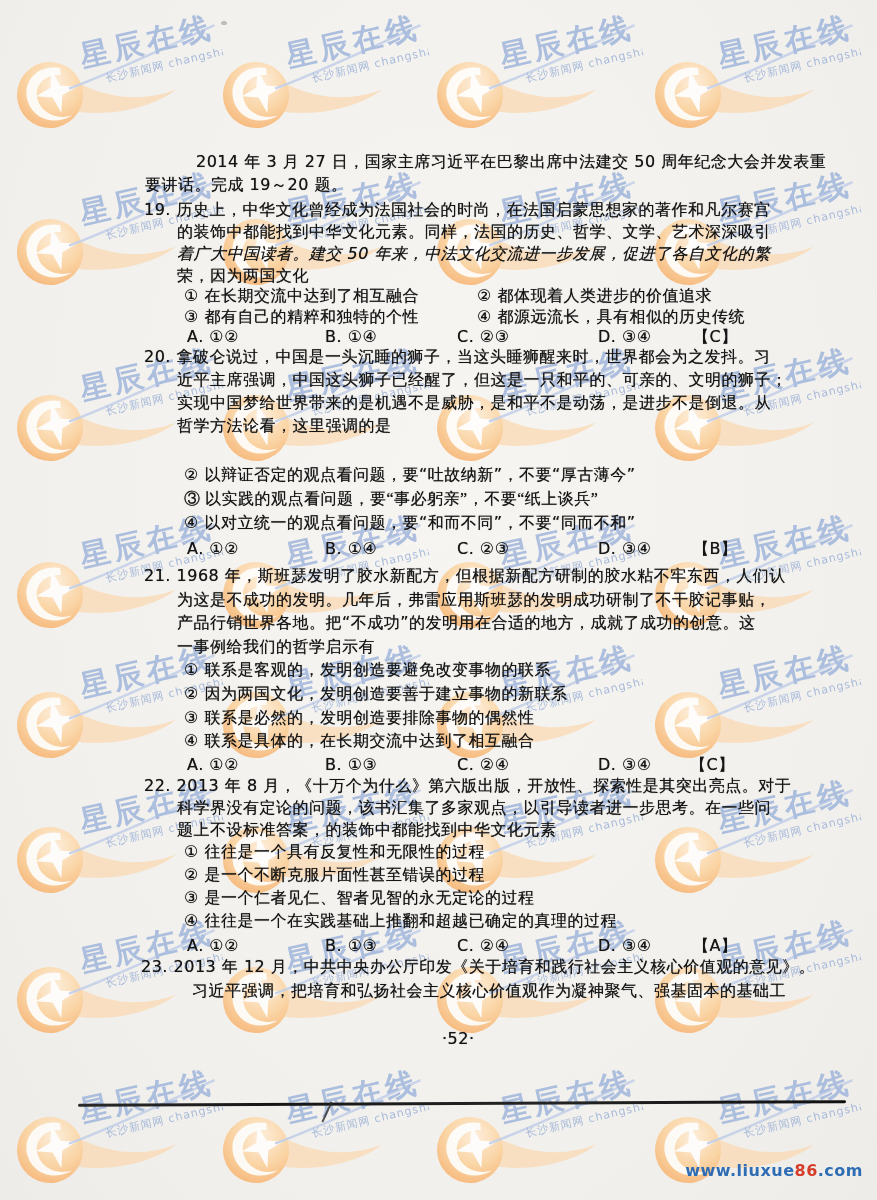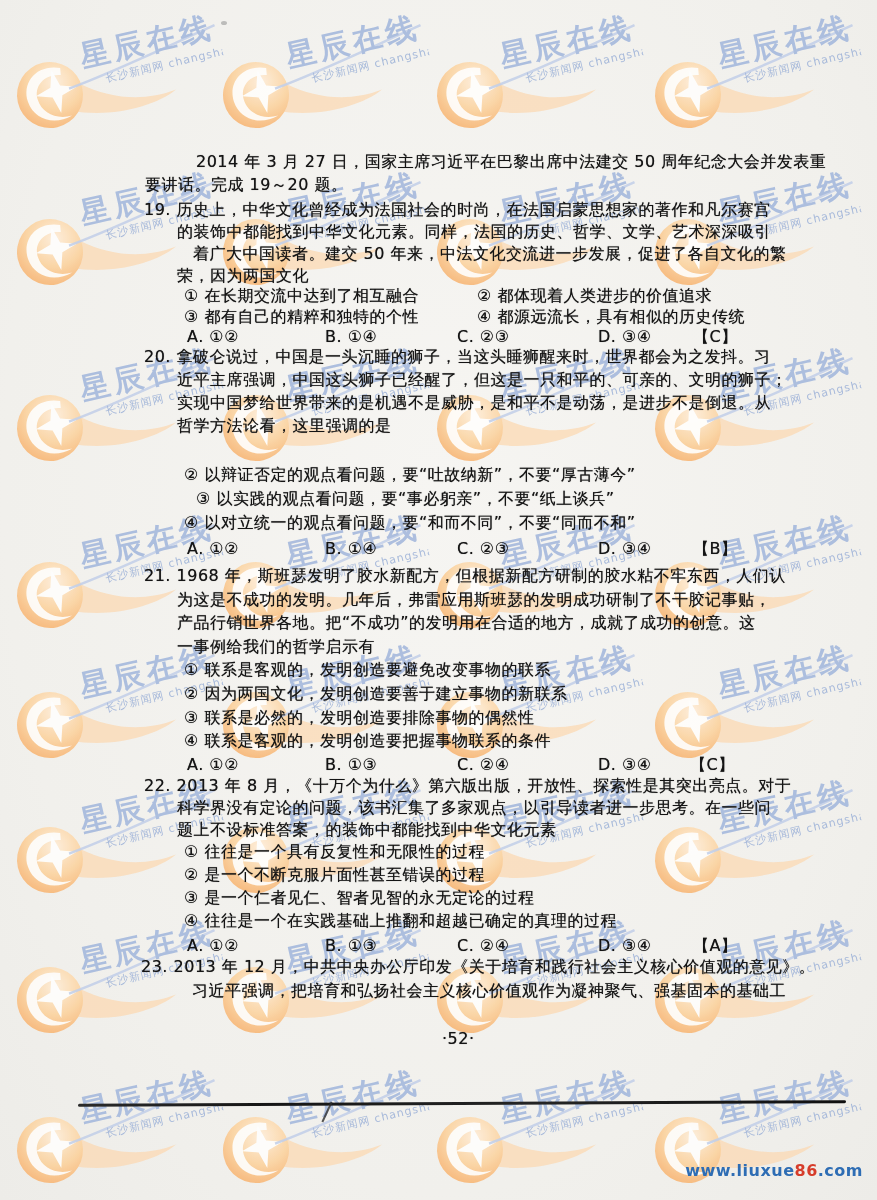--- a/index.html
+++ b/index.html
@@ -355,51 +355,51 @@
           <text class="wm-t1" x="76" y="44">星辰在线</text>
           <text class="wm-t2" x="96" y="64">长沙新闻网 changsha.cn</text>
         </svg></div>
     </div>
   <div class="speck"></div>
   <div id="text-layer">
       <div class="tl" style="left: 196px; top: 153px;">2014 年 3 月 27 日，国家主席习近平在巴黎出席中法建交 50 周年纪念大会并发表重</div>
       <div class="tl" style="left: 145px; top: 176px;">要讲话。完成 19～20 题。</div>
       <div class="tl" style="left: 144px; top: 201px;">19. 历史上，中华文化曾经成为法国社会的时尚，在法国启蒙思想家的著作和凡尔赛宫</div>
       <div class="tl" style="left: 177px; top: 223px;">的装饰中都能找到中华文化元素。同样，法国的历史、哲学、文学、艺术深深吸引</div>
-      <div class="tl" style="left: 193px; top: 245px;">着广大中国读者。建交 50 年来，中法文化交流进一步发展，促进了各自文化的繁</div>
+      <div class="tl" style="left: 177px; top: 245px; font-style: italic;">着广大中国读者。建交 50 年来，中法文化交流进一步发展，促进了各自文化的繁</div>
       <div class="tl" style="left: 177px; top: 267px;">荣，因为两国文化</div>
       <div class="tl" style="left: 184px; top: 287px;">① 在长期交流中达到了相互融合</div>
       <div class="tl" style="left: 477px; top: 287px;">② 都体现着人类进步的价值追求</div>
       <div class="tl" style="left: 184px; top: 308px;">③ 都有自己的精粹和独特的个性</div>
       <div class="tl" style="left: 477px; top: 308px;">④ 都源远流长，具有相似的历史传统</div>
       <div class="tl" style="left: 187px; top: 328px;">A. ①②</div>
       <div class="tl" style="left: 325px; top: 328px;">B. ①④</div>
       <div class="tl" style="left: 457px; top: 328px;">C. ②③</div>
       <div class="tl" style="left: 598px; top: 328px;">D. ③④</div>
       <div class="tl" style="left: 693px; top: 328px;">【C】</div>
       <div class="tl" style="left: 144px; top: 348px;">20. 拿破仑说过，中国是一头沉睡的狮子，当这头睡狮醒来时，世界都会为之发抖。习</div>
       <div class="tl" style="left: 177px; top: 371px;">近平主席强调，中国这头狮子已经醒了，但这是一只和平的、可亲的、文明的狮子；</div>
       <div class="tl" style="left: 177px; top: 394px;">实现中国梦给世界带来的是机遇不是威胁，是和平不是动荡，是进步不是倒退。从</div>
       <div class="tl" style="left: 177px; top: 417px;">哲学方法论看，这里强调的是</div>
       <div class="tl" style="left: 184px; top: 466px;">② 以辩证否定的观点看问题，要“吐故纳新”，不要“厚古薄今”</div>
-      <div class="tl" style="left: 196px; top: 490px;">③ 以实践的观点看问题，要“事必躬亲”，不要“纸上谈兵”</div>
+      <div class="tl" style="left: 184px; top: 490px; font-family: Liberation Serif, serif;">③ 以实践的观点看问题，要“事必躬亲”，不要“纸上谈兵”</div>
       <div class="tl" style="left: 184px; top: 514px;">④ 以对立统一的观点看问题，要“和而不同”，不要“同而不和”</div>
       <div class="tl" style="left: 187px; top: 540px;">A. ①②</div>
       <div class="tl" style="left: 325px; top: 540px;">B. ①④</div>
       <div class="tl" style="left: 457px; top: 540px;">C. ②③</div>
       <div class="tl" style="left: 598px; top: 540px;">D. ③④</div>
       <div class="tl" style="left: 693px; top: 540px;">【B】</div>
       <div class="tl" style="left: 144px; top: 567px;">21. 1968 年，斯班瑟发明了胶水新配方，但根据新配方研制的胶水粘不牢东西，人们认</div>
       <div class="tl" style="left: 177px; top: 591px;">为这是不成功的发明。几年后，弗雷应用斯班瑟的发明成功研制了不干胶记事贴，</div>
       <div class="tl" style="left: 177px; top: 614px;">产品行销世界各地。把“不成功”的发明用在合适的地方，成就了成功的创意。这</div>
       <div class="tl" style="left: 177px; top: 638px;">一事例给我们的哲学启示有</div>
       <div class="tl" style="left: 184px; top: 661px;">① 联系是客观的，发明创造要避免改变事物的联系</div>
       <div class="tl" style="left: 184px; top: 685px;">② 因为两国文化，发明创造要善于建立事物的新联系</div>
       <div class="tl" style="left: 184px; top: 709px;">③ 联系是必然的，发明创造要排除事物的偶然性</div>
-      <div class="tl" style="left: 184px; top: 732px;">④ 联系是客观的，发明创造要把握事物联系的条件</div>
+      <div class="tl" style="left: 184px; top: 732px;">④ 联系是具体的，在长期交流中达到了相互融合</div>
       <div class="tl" style="left: 187px; top: 756px;">A. ①②</div>
       <div class="tl" style="left: 325px; top: 756px;">B. ①③</div>
       <div class="tl" style="left: 457px; top: 756px;">C. ②④</div>
       <div class="tl" style="left: 598px; top: 756px;">D. ③④</div>
       <div class="tl" style="left: 690px; top: 756px;">【C】</div>
       <div class="tl" style="left: 144px; top: 777px;">22. 2013 年 8 月，《十万个为什么》第六版出版，开放性、探索性是其突出亮点。对于</div>
       <div class="tl" style="left: 177px; top: 799px;">科学界没有定论的问题，该书汇集了多家观点，以引导读者进一步思考。在一些问</div>
       <div class="tl" style="left: 177px; top: 821px;">题上不设标准答案，的装饰中都能找到中华文化元素</div>
       <div class="tl" style="left: 184px; top: 843px;">① 往往是一个具有反复性和无限性的过程</div>
       <div class="tl" style="left: 184px; top: 866px;">② 是一个不断克服片面性甚至错误的过程</div>

